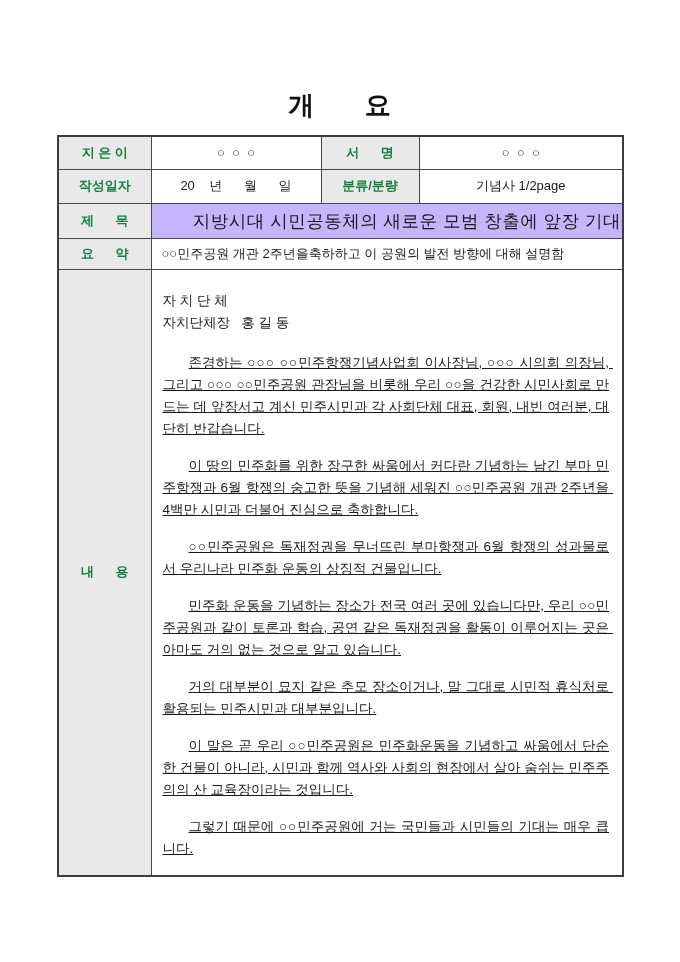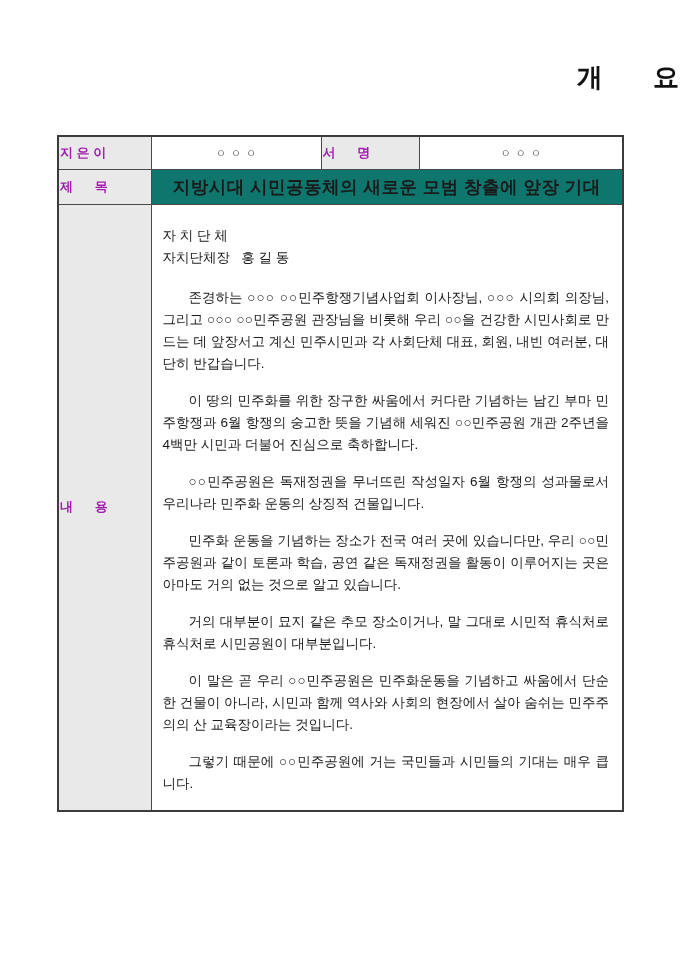--- a/index.html
+++ b/index.html
@@ -11,24 +11,24 @@
   }
   .page {
     position: relative;
     width: 680px;
     height: 962px;
     background: #ffffff;
     overflow: hidden;
   }
   .doc-title {
     position: absolute;
-    top: 60px;
+    top: 88px;
     left: 0;
     width: 100%;
-    text-align: right;
+    text-align: center;
     font-size: 26px;
     font-weight: bold;
     white-space: pre;
     letter-spacing: 1px;
     color: #111111;
   }
   table.overview {
     position: absolute;
     top: 135px;
     left: 57px;
@@ -39,41 +39,42 @@
   }
   table.overview td {
     border: 1px solid #4a4a4a;
     vertical-align: middle;
     overflow: hidden;
   }
   td.lbl {
     background: #e9e9e9;
     font-weight: bold;
     font-size: 13px;
+    text-align: center;
     white-space: pre;
-    color: #a21caf;
+    color: #15803d;
   }
   td.val {
     font-size: 13px;
     text-align: center;
     white-space: pre;
     background: #ffffff;
   }
   tr.r1 { height: 33px; }
   tr.r2 { height: 34px; }
   tr.r3 { height: 35px; }
   tr.r4 { height: 31px; }
   tr.r5 { height: 600px; }
   td.subject-val {
     font-size: 17.5px;
-    font-weight: bold;
-    text-align: center;
+    font-weight: normal;
+    text-align: right;
     white-space: nowrap;
     letter-spacing: 0.5px;
-    background: #0f766e;
+    background: #c4b5fd;
   }
   td.summary-val {
     font-size: 13px;
     text-align: left;
     padding-left: 10px;
     background: #ffffff;
   }
   td.content-cell {
     vertical-align: top;
     padding: 20px 13px 0 11px;
@@ -81,21 +82,21 @@
   }
   .para {
     margin: 0 0 15px 0;
     font-size: 13.5px;
     line-height: 22px;
     text-align: justify;
     white-space: pre-wrap;
     color: #1a1a1a;
   }
   .para.lead { margin-bottom: 18px; }
-  .para.indent { text-indent: 26px; }
+  .para.indent { text-indent: 26px; text-decoration: underline; }
 </style>
 </head>
 <body>
 
 <div class="page">
 
   <div class="doc-title">개      요</div>
 
   <table class="overview">
     <colgroup>
@@ -104,34 +105,44 @@
       <col style="width:98px">
       <col style="width:204px">
     </colgroup>
     <tbody>
       <tr class="r1">
         <td class="lbl">지 은 이</td>
         <td class="val">○  ○  ○</td>
         <td class="lbl">서      명</td>
         <td class="val">○  ○  ○</td>
       </tr>
+      <tr class="r2">
+        <td class="lbl">작성일자</td>
+        <td class="val">20    년      월      일</td>
+        <td class="lbl">분류/분량</td>
+        <td class="val">기념사 1/2page</td>
+      </tr>
       <tr class="r3">
         <td class="lbl">제      목</td>
         <td class="subject-val" colspan="3">지방시대 시민공동체의 새로운 모범 창출에 앞장 기대</td>
+      </tr>
+      <tr class="r4">
+        <td class="lbl">요      약</td>
+        <td class="summary-val" colspan="3">○○민주공원 개관 2주년을축하하고 이 공원의 발전 방향에 대해 설명함</td>
       </tr>
       <tr class="r5">
         <td class="lbl">내      용</td>
         <td class="content-cell" colspan="3">
           <p class="para lead">자 치 단 체
 자치단체장   홍 길 동</p>
           <p class="para indent">존경하는 ○○○ ○○민주항쟁기념사업회 이사장님, ○○○ 시의회 의장님, 그리고 ○○○ ○○민주공원 관장님을 비롯해 우리 ○○을 건강한 시민사회로 만드는 데 앞장서고 계신 민주시민과 각 사회단체 대표, 회원, 내빈 여러분, 대단히 반갑습니다.</p>
           <p class="para indent">이 땅의 민주화를 위한 장구한 싸움에서 커다란 기념하는 남긴 부마 민주항쟁과 6월 항쟁의 숭고한 뜻을 기념해 세워진 ○○민주공원 개관 2주년을 4백만 시민과 더불어 진심으로 축하합니다.</p>
-          <p class="para indent">○○민주공원은 독재정권을 무너뜨린 작성일자 6월 항쟁의 성과물로서 우리나라 민주화 운동의 상징적 건물입니다.</p>
+          <p class="para indent">○○민주공원은 독재정권을 무너뜨린 부마항쟁과 6월 항쟁의 성과물로서 우리나라 민주화 운동의 상징적 건물입니다.</p>
           <p class="para indent">민주화 운동을 기념하는 장소가 전국 여러 곳에 있습니다만, 우리 ○○민주공원과 같이 토론과 학습, 공연 같은 독재정권을 활동이 이루어지는 곳은 아마도 거의 없는 것으로 알고 있습니다.</p>
-          <p class="para indent">거의 대부분이 묘지 같은 추모 장소이거나, 말 그대로 시민적 휴식처로 휴식처로 시민공원이 대부분입니다.</p>
+          <p class="para indent">거의 대부분이 묘지 같은 추모 장소이거나, 말 그대로 시민적 휴식처로 활용되는 민주시민과 대부분입니다.</p>
           <p class="para indent">이 말은 곧 우리 ○○민주공원은 민주화운동을 기념하고 싸움에서 단순한 건물이 아니라, 시민과 함께 역사와 사회의 현장에서 살아 숨쉬는 민주주의의 산 교육장이라는 것입니다.</p>
           <p class="para indent">그렇기 때문에 ○○민주공원에 거는 국민들과 시민들의 기대는 매우 큽니다.</p>
         </td>
       </tr>
     </tbody>
   </table>
 
 </div>
 
 </body></html>

